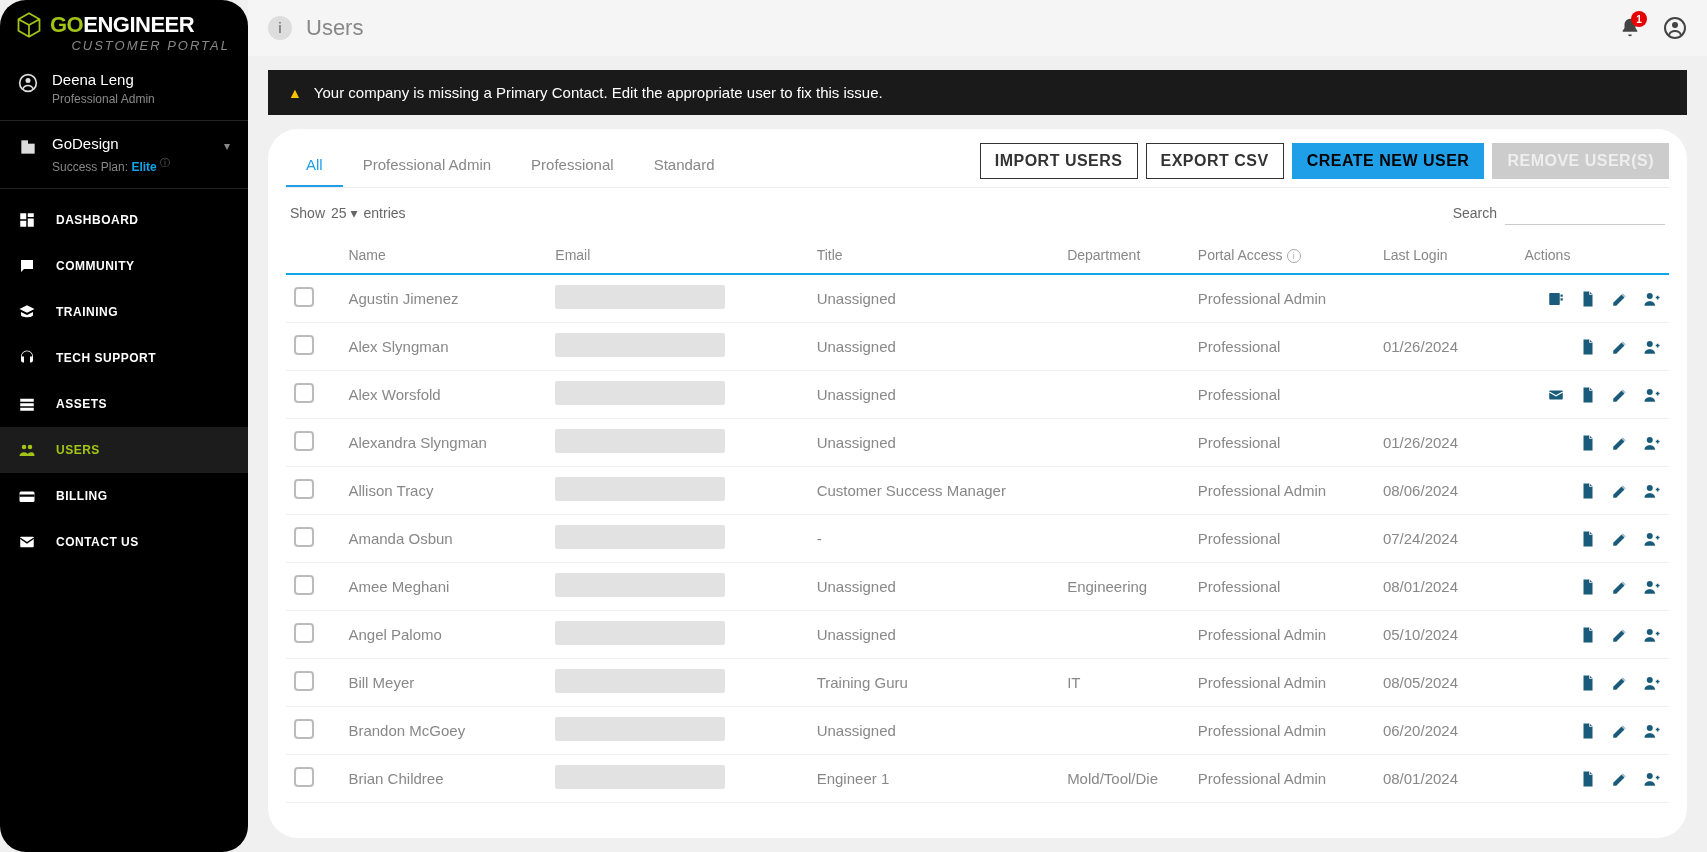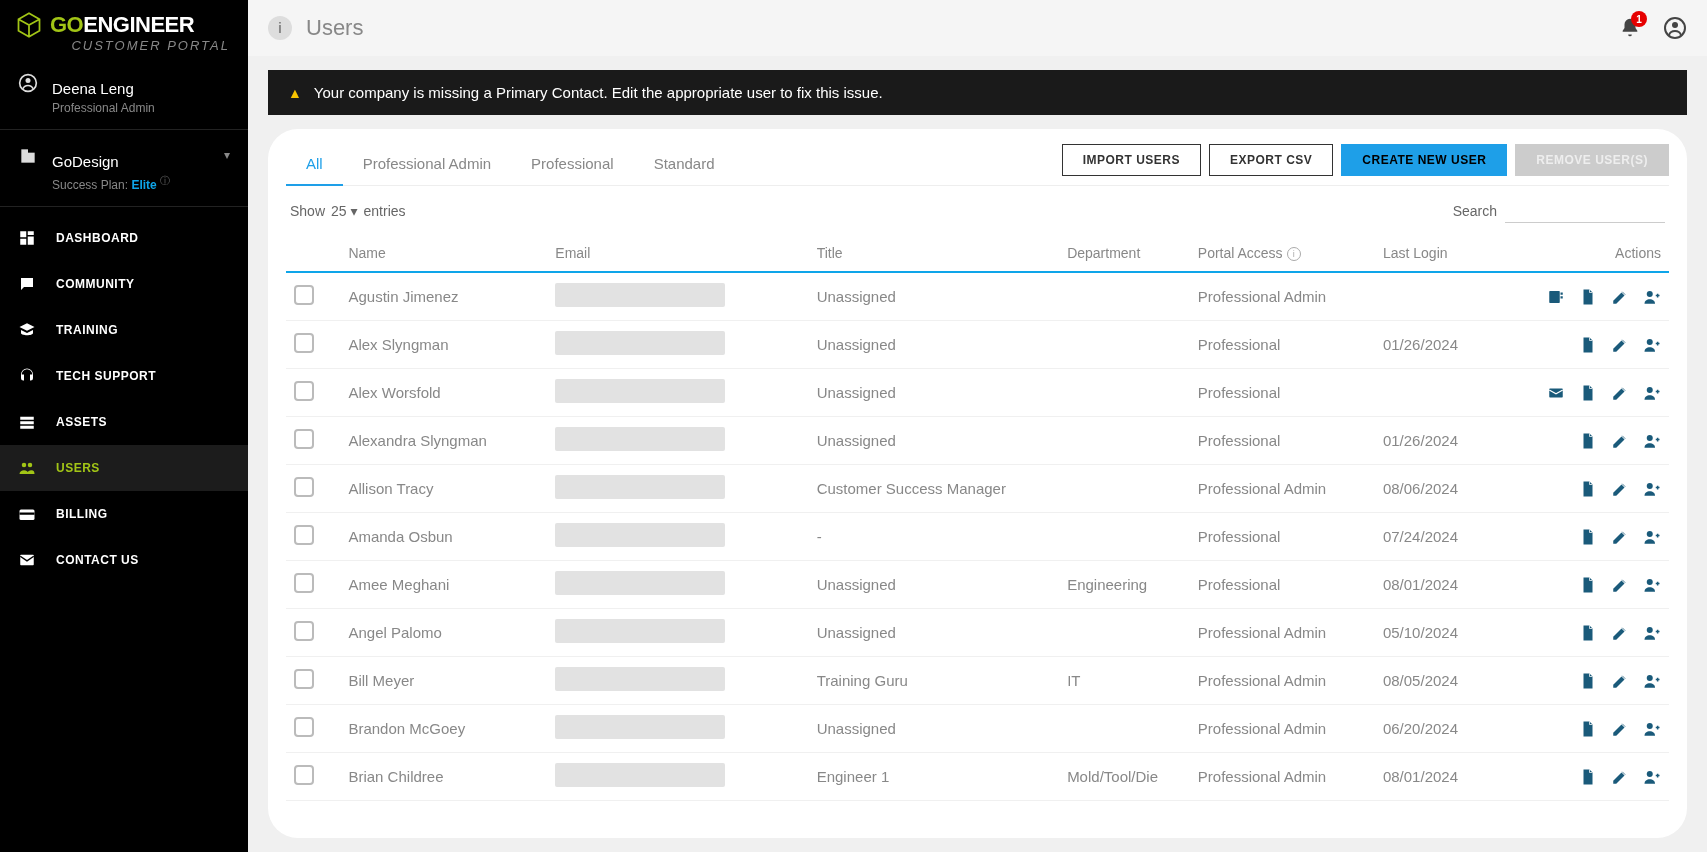--- a/index.html
+++ b/index.html
@@ -1,29 +1,29 @@
 <!DOCTYPE html>
 <html><head>
 <meta charset="utf-8">
 <style>
 * { margin: 0; padding: 0; box-sizing: border-box; font-family: Arial, Helvetica, sans-serif; }
 body { background: #f0f0f0; width: 1707px; height: 852px; overflow: hidden; display: flex; }
 
 
-.sidebar { width: 248px; background: #000; color: #fff; height: 100%; display: flex; flex-direction: column; }
+.sidebar { width: 248px; background: #000; color: #fff; height: 100%; display: flex; flex-direction: column; border-radius: 26px; }
 .logo-area { padding: 10px 14px 4px; }
 .logo { display: flex; align-items: center; gap: 6px; }
 .logo-box { width: 30px; height: 30px; display: flex; align-items: center; justify-content: center; }
 .logo-text { font-family: Arial, sans-serif; color: #a2c516; font-weight: 800; font-size: 22px; letter-spacing: -0.5px; }
 .logo-text .white { color: #fff; }
 .logo-sub { text-align: right; color: #888; font-size: 13px; letter-spacing: 2px; padding-right: 4px; margin-top: -2px; font-style: italic;}
 
 .side-section { border-bottom: 1px solid #222; padding: 14px 18px; display: flex; align-items: flex-start; gap: 14px; }
 .side-section .icon { width: 20px; color: #ddd; flex-shrink: 0; margin-top: 2px; }
-.side-section .txt { flex: 1; margin-top: 9px; }
+.side-section .txt { flex: 1; }
 .side-section .primary { color: #fff; font-size: 15px; }
 .side-section .secondary { color: #888; font-size: 12px; margin-top: 4px; }
 .side-section .chevron { color: #888; font-size: 12px; margin-top: 4px;}
 
 .nav { flex: 1; padding: 8px 0; }
 .nav-item { display: flex; align-items: center; gap: 18px; padding: 14px 18px; font-size: 12px; font-weight: 700; color: #fff; cursor: pointer; letter-spacing: 0.5px;}
 .nav-item .nav-icon { width: 20px; text-align: center; color: #fff; }
 .nav-item.active { background: #1c1c1c; color: #a2c516; }
 .nav-item.active .nav-icon { color: #a2c516; }
 
@@ -40,21 +40,21 @@
 .alert-tri { color: #f8c400; font-size: 14px; }
 
 .panel { margin: 14px 20px; background: #fff; flex: 1; overflow: auto; padding: 14px 18px; border-radius: 30px; }
 
 .panel-top { display: flex; align-items: center; border-bottom: 1px solid #eee; }
 .tabs { display: flex; flex: 1; }
 .tab { padding: 12px 20px; font-size: 15px; color: #888; cursor: pointer;}
 .tab.active { color: #1e9fe8; border-bottom: 2px solid #1e9fe8; margin-bottom: -1px;}
 
 .panel-buttons { display: flex; gap: 8px; padding-bottom: 8px;}
-.btn { border: 1px solid #333; background: #fff; color: #333; font-size: 12px; font-weight: 700; padding: 8px 20px; letter-spacing: 0.5px; cursor: pointer;}
+.btn { border: 1px solid #333; background: #fff; color: #333; font-size: 16px; font-weight: 700; padding: 8px 14px; letter-spacing: 0.5px; cursor: pointer;}
 .btn.primary { background: #1e9fe8; color: #000000; border-color: #1e9fe8;}
 .btn.disabled { background: #ccc; color: #eee; border-color: #ccc; cursor: not-allowed;}
 
 .table-controls { display: flex; align-items: center; padding: 12px 4px; color: #666; font-size: 14px; }
 .table-controls .show-entries { display: flex; gap: 6px; align-items: center;}
 .table-controls .spacer { flex: 1;}
 .table-controls .search { display: flex; align-items: center; gap: 8px;}
 .search-input { border: none; border-bottom: 1px solid #ccc; width: 160px; padding: 4px 2px; font-size: 14px; outline: none;}
 
 table { width: 100%; border-collapse: collapse; }
@@ -65,21 +65,21 @@
 .actions-cell { display: flex; gap: 14px; justify-content: flex-end; align-items: center;}
 .act-icon { color: #1a5a7a; width: 18px; height: 18px;}
 
 .col-check { width: 50px; }
 .col-name { width: 190px; }
 .col-email { width: 240px; }
 .col-title { width: 230px; }
 .col-dept { width: 120px; margin-left: 30px; }
 .col-access { width: 170px; }
 .col-login { width: 130px; }
-.col-actions { width: 140px; text-align: right;}
+.col-actions { width: 140px; text-align: left;}
 
 .info-circ { width:14px; height:14px; border:1px solid #aaa; border-radius:50%; display:inline-flex; align-items:center; justify-content:center; font-size:9px; color:#aaa; margin-left:4px; vertical-align:middle;}
 svg { display: block; }
 </style>
 </head>
 <body>
 
 <div class="sidebar">
   <div class="logo-area">
     <div class="logo">

